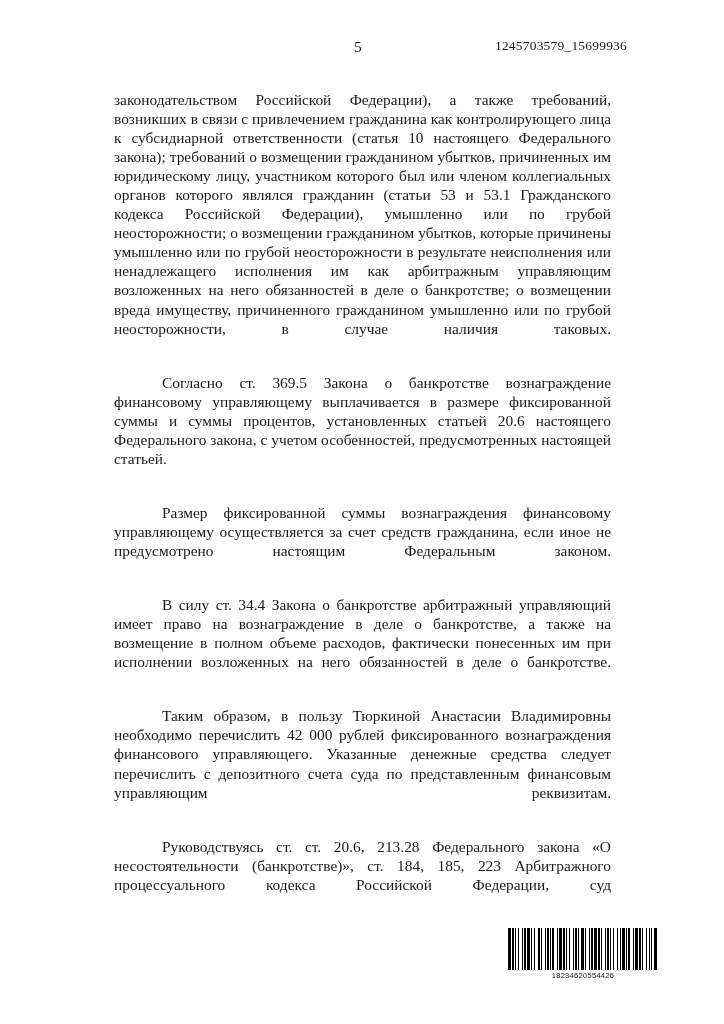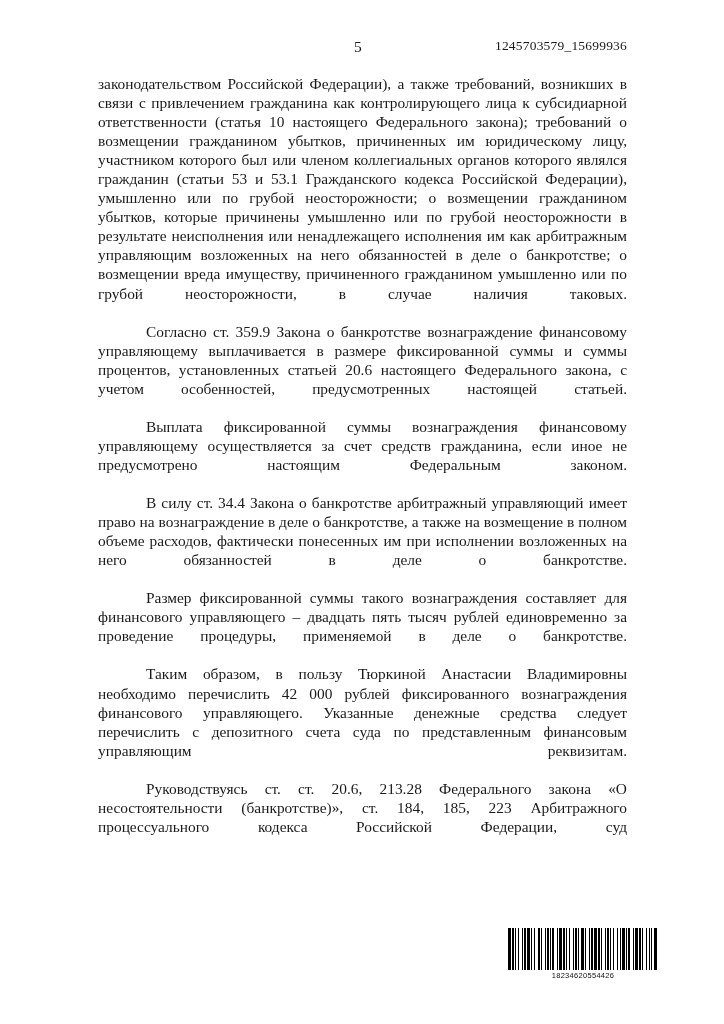--- a/index.html
+++ b/index.html
@@ -46,21 +46,21 @@
     top: 74px;
     left: 98px;
     width: 529px;
     font-size: 15.4px;
     line-height: 19.05px;
     text-align: justify;
     text-justify: inter-word;
     hyphens: none;
   }
   .body-text p {
-    margin: 0;
+    margin: 16px;
     text-indent: 48px;
     text-align: justify;
   }
   .body-text p.no-indent {
     text-indent: 0;
   }
   .body-text p:last-child {
     text-align: justify;
   }
   
@@ -112,24 +112,23 @@
 
 <div class="page">
 
   <div class="header">
     <span class="header-page-number">5</span>
     <span class="header-doc-id">1245703579_15699936</span>
   </div>
 
   <div class="body-text" id="body-text">
       <p class="no-indent">законодательством Российской Федерации), а также требований, возникших в связи с привлечением гражданина как контролирующего лица к субсидиарной ответственности (статья 10 настоящего Федерального закона); требований о возмещении гражданином убытков, причиненных им юридическому лицу, участником которого был или членом коллегиальных органов которого являлся гражданин (статьи 53 и 53.1 Гражданского кодекса Российской Федерации), умышленно или по грубой неосторожности; о возмещении гражданином убытков, которые причинены умышленно или по грубой неосторожности в результате неисполнения или ненадлежащего исполнения им как арбитражным управляющим возложенных на него обязанностей в деле о банкротстве; о возмещении вреда имуществу, причиненного гражданином умышленно или по грубой неосторожности, в случае наличия таковых.</p>
-      <p>Согласно ст. 359.9 Закона о банкротстве вознаграждение финансовому управляющему выплачивается в размере фиксированной суммы и суммы процентов, установленных статьей 20.6 настоящего Федерального закона, с учетом особенностей, предусмотренных настоящей статьей.</p>
-      <p>Выплата фиксированной суммы вознаграждения финансовому управляющему осуществляется за счет средств гражданина, если иное не предусмотрено настоящим Федеральным законом.</p>
+      <p>Согласно ст. 369.5 Закона о банкротстве вознаграждение финансовому управляющему выплачивается в размере фиксированной суммы и суммы процентов, установленных статьей 20.6 настоящего Федерального закона, с учетом особенностей, предусмотренных настоящей статьей.</p>
+      <p>Размер фиксированной суммы вознаграждения финансовому управляющему осуществляется за счет средств гражданина, если иное не предусмотрено настоящим Федеральным законом.</p>
       <p>В силу ст. 34.4 Закона о банкротстве арбитражный управляющий имеет право на вознаграждение в деле о банкротстве, а также на возмещение в полном объеме расходов, фактически понесенных им при исполнении возложенных на него обязанностей в деле о банкротстве.</p>
-      <p>Размер фиксированной суммы такого вознаграждения составляет для финансового управляющего – двадцать пять тысяч рублей единовременно за проведение процедуры, применяемой в деле о банкротстве.</p>
       <p>Таким образом, в пользу Тюркиной Анастасии Владимировны необходимо перечислить 42 000 рублей фиксированного вознаграждения финансового управляющего. Указанные денежные средства следует перечислить с депозитного счета суда по представленным финансовым управляющим реквизитам.</p>
       <p>Руководствуясь ст. ст. 20.6, 213.28 Федерального закона «О несостоятельности (банкротстве)», ст. 184, 185, 223 Арбитражного процессуального кодекса Российской Федерации, суд</p>
     </div>
 
   <div class="barcode-wrap">
     <div class="barcode-bars">
       <div class="barcode-bars-inner" id="barcode-bars-inner"><span class="bar" style="width: 3px;"></span><span class="gap" style="width: 1px;"></span><span class="bar" style="width: 2px;"></span><span class="gap" style="width: 1px;"></span><span class="bar" style="width: 1px;"></span><span class="gap" style="width: 2px;"></span><span class="bar" style="width: 1px;"></span><span class="gap" style="width: 3px;"></span><span class="bar" style="width: 1px;"></span><span class="gap" style="width: 1px;"></span><span class="bar" style="width: 2px;"></span><span class="gap" style="width: 1px;"></span><span class="bar" style="width: 3px;"></span><span class="gap" style="width: 1px;"></span><span class="bar" style="width: 1px;"></span><span class="gap" style="width: 2px;"></span><span class="bar" style="width: 1px;"></span><span class="gap" style="width: 3px;"></span><span class="bar" style="width: 2px;"></span><span class="gap" style="width: 1px;"></span><span class="bar" style="width: 1px;"></span><span class="gap" style="width: 3px;"></span><span class="bar" style="width: 1px;"></span><span class="gap" style="width: 1px;"></span><span class="bar" style="width: 2px;"></span><span class="gap" style="width: 1px;"></span><span class="bar" style="width: 1px;"></span><span class="gap" style="width: 1px;"></span><span class="bar" style="width: 2px;"></span><span class="gap" style="width: 3px;"></span><span class="bar" style="width: 1px;"></span><span class="gap" style="width: 1px;"></span><span class="bar" style="width: 3px;"></span><span class="gap" style="width: 1px;"></span><span class="bar" style="width: 2px;"></span><span class="gap" style="width: 1px;"></span><span class="bar" style="width: 1px;"></span><span class="gap" style="width: 2px;"></span><span class="bar" style="width: 1px;"></span><span class="gap" style="width: 3px;"></span><span class="bar" style="width: 1px;"></span><span class="gap" style="width: 1px;"></span><span class="bar" style="width: 2px;"></span><span class="gap" style="width: 1px;"></span><span class="bar" style="width: 1px;"></span><span class="gap" style="width: 2px;"></span><span class="bar" style="width: 3px;"></span><span class="gap" style="width: 1px;"></span><span class="bar" style="width: 1px;"></span><span class="gap" style="width: 3px;"></span><span class="bar" style="width: 1px;"></span><span class="gap" style="width: 1px;"></span><span class="bar" style="width: 2px;"></span><span class="gap" style="width: 1px;"></span><span class="bar" style="width: 3px;"></span><span class="gap" style="width: 1px;"></span><span class="bar" style="width: 2px;"></span><span class="gap" style="width: 1px;"></span><span class="bar" style="width: 1px;"></span><span class="gap" style="width: 3px;"></span><span class="bar" style="width: 1px;"></span><span class="gap" style="width: 1px;"></span><span class="bar" style="width: 2px;"></span><span class="gap" style="width: 1px;"></span><span class="bar" style="width: 1px;"></span><span class="gap" style="width: 2px;"></span><span class="bar" style="width: 1px;"></span><span class="gap" style="width: 3px;"></span><span class="bar" style="width: 1px;"></span><span class="gap" style="width: 2px;"></span><span class="bar" style="width: 1px;"></span><span class="gap" style="width: 1px;"></span><span class="bar" style="width: 3px;"></span><span class="gap" style="width: 1px;"></span><span class="bar" style="width: 1px;"></span><span class="gap" style="width: 1px;"></span><span class="bar" style="width: 2px;"></span><span class="gap" style="width: 3px;"></span><span class="bar" style="width: 1px;"></span><span class="gap" style="width: 1px;"></span><span class="bar" style="width: 3px;"></span><span class="gap" style="width: 1px;"></span><span class="bar" style="width: 2px;"></span><span class="gap" style="width: 1px;"></span><span class="bar" style="width: 1px;"></span><span class="gap" style="width: 3px;"></span><span class="bar" style="width: 1px;"></span><span class="gap" style="width: 2px;"></span><span class="bar" style="width: 1px;"></span><span class="gap" style="width: 1px;"></span><span class="bar" style="width: 1px;"></span><span class="gap" style="width: 2px;"></span><span class="bar" style="width: 3px;"></span><span class="gap" style="width: 1px;"></span></div>
     </div>
     <div class="barcode-number">18234620554426</div>
   </div>

